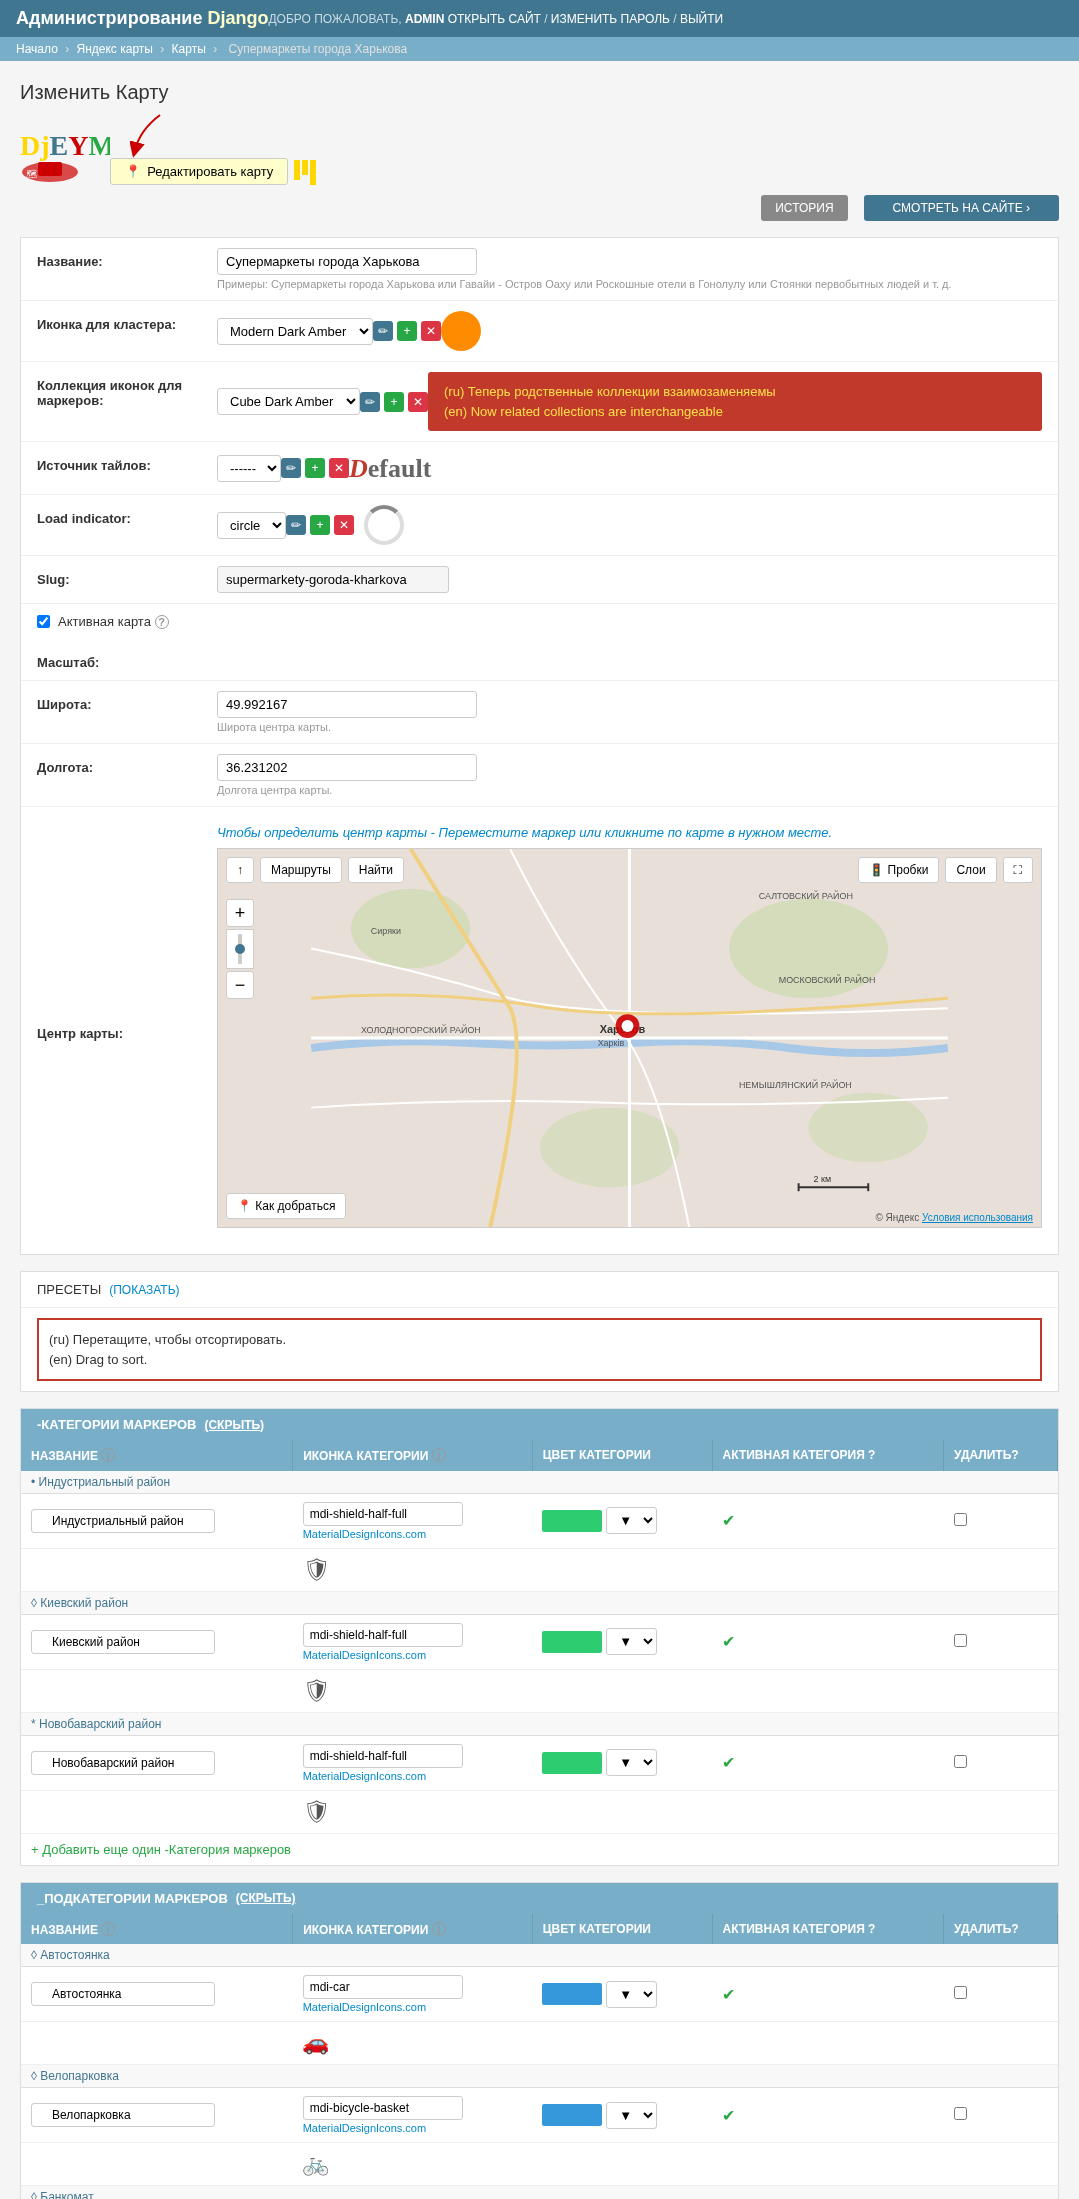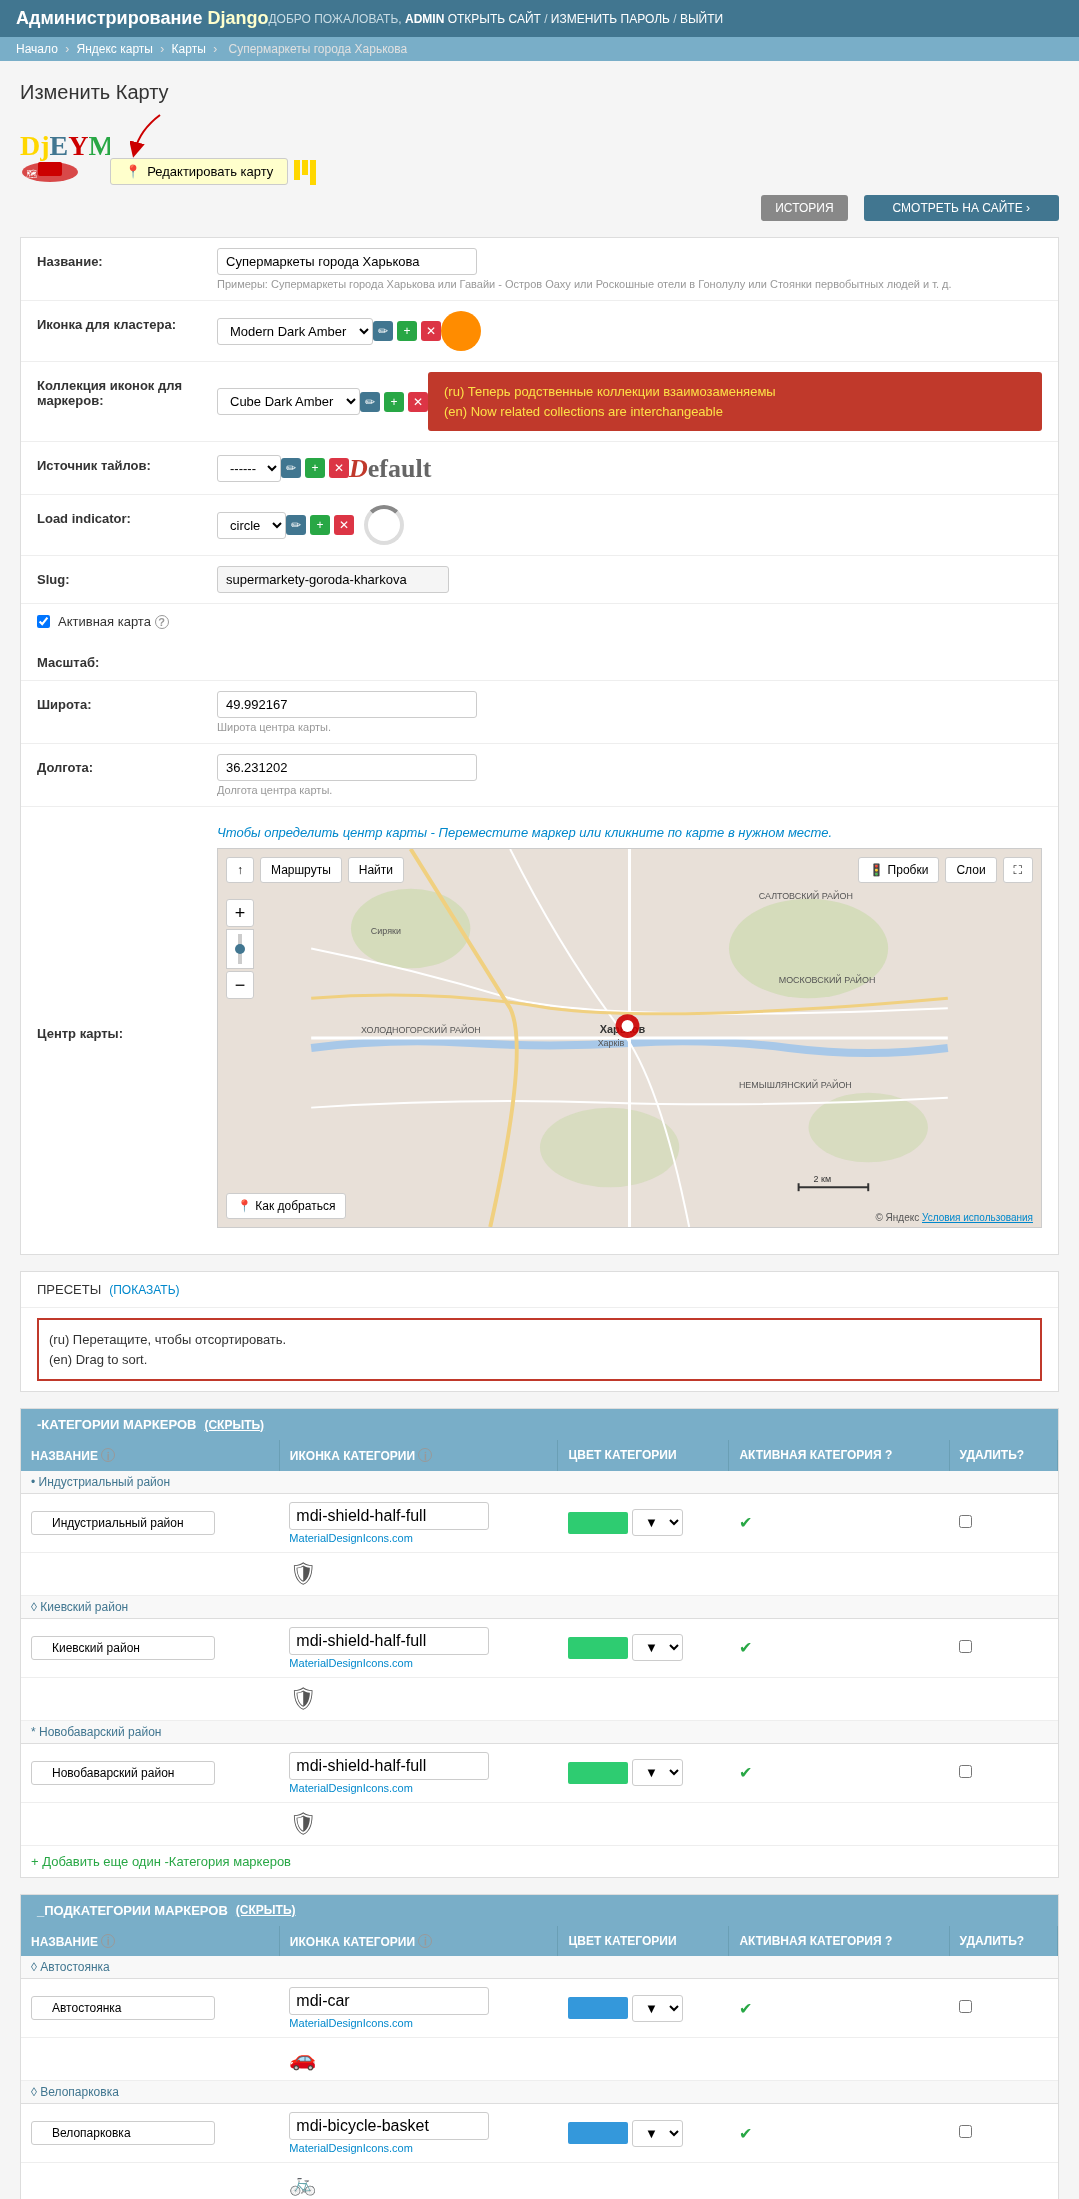--- a/index.html
+++ b/index.html
@@ -84,21 +84,21 @@
 
     
     .cat-section { background: #fff; border: 1px solid #ddd; margin-bottom: 16px; }
     .cat-header { background: #79aec8; padding: 8px 16px; color: #fff; font-size: 13px; font-weight: bold; display: flex; align-items: center; gap: 8px; }
     .cat-header a { color: #fff; text-decoration: underline; font-size: 12px; }
     .cat-table { width: 100%; border-collapse: collapse; }
     .cat-table th { background: #79aec8; color: #fff; padding: 8px 10px; text-align: left; font-size: 12px; border-right: 1px solid #6a9fb5; }
     .cat-table td { padding: 8px 10px; border-bottom: 1px solid #eee; vertical-align: middle; }
     .cat-table tr.group-header td { background: #f8f8f8; color: #417690; font-size: 12px; padding: 4px 10px; border-bottom: 1px solid #ddd; }
     .cat-input { width: 184px; padding: 4px 20px; border: 1px solid #ccc; border-radius: 3px; font-size: 12px; }
-    .icon-input { width: 200px; padding: 4px 6px; border: 1px solid #ccc; border-radius: 3px; font-size: 16px; }
+    .icon-input { width: 160px; padding: 4px 6px; border: 1px solid #ccc; border-radius: 3px; font-size: 12px; }
     .icon-link { color: #0088cc; font-size: 11px; display: block; text-decoration: none; margin-top: 2px; }
     .color-select-row { display: flex; align-items: center; gap: 4px; }
     .color-box { width: 60px; height: 22px; background: #2ecc71; border-radius: 2px; }
     .color-box.blue { background: #3498db; }
     .color-box.green { background: #2ecc71; }
     .check-icon { color: #28a745; font-size: 16px; }
     .delete-check { accent-color: #dc3545; }
     .add-link { color: #28a745; font-size: 13px; text-decoration: none; padding: 8px 10px; display: inline-block; }
     .add-link:before { content: '+ '; }
     .shield-icon { font-size: 22px; color: #555; }

